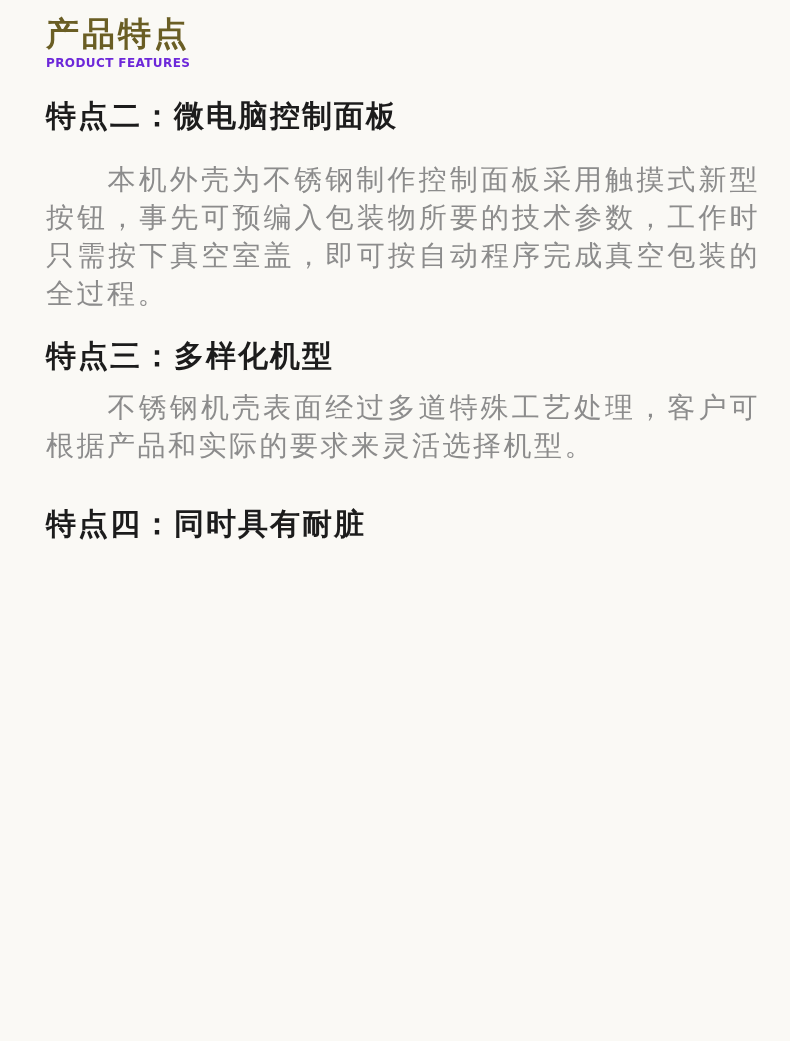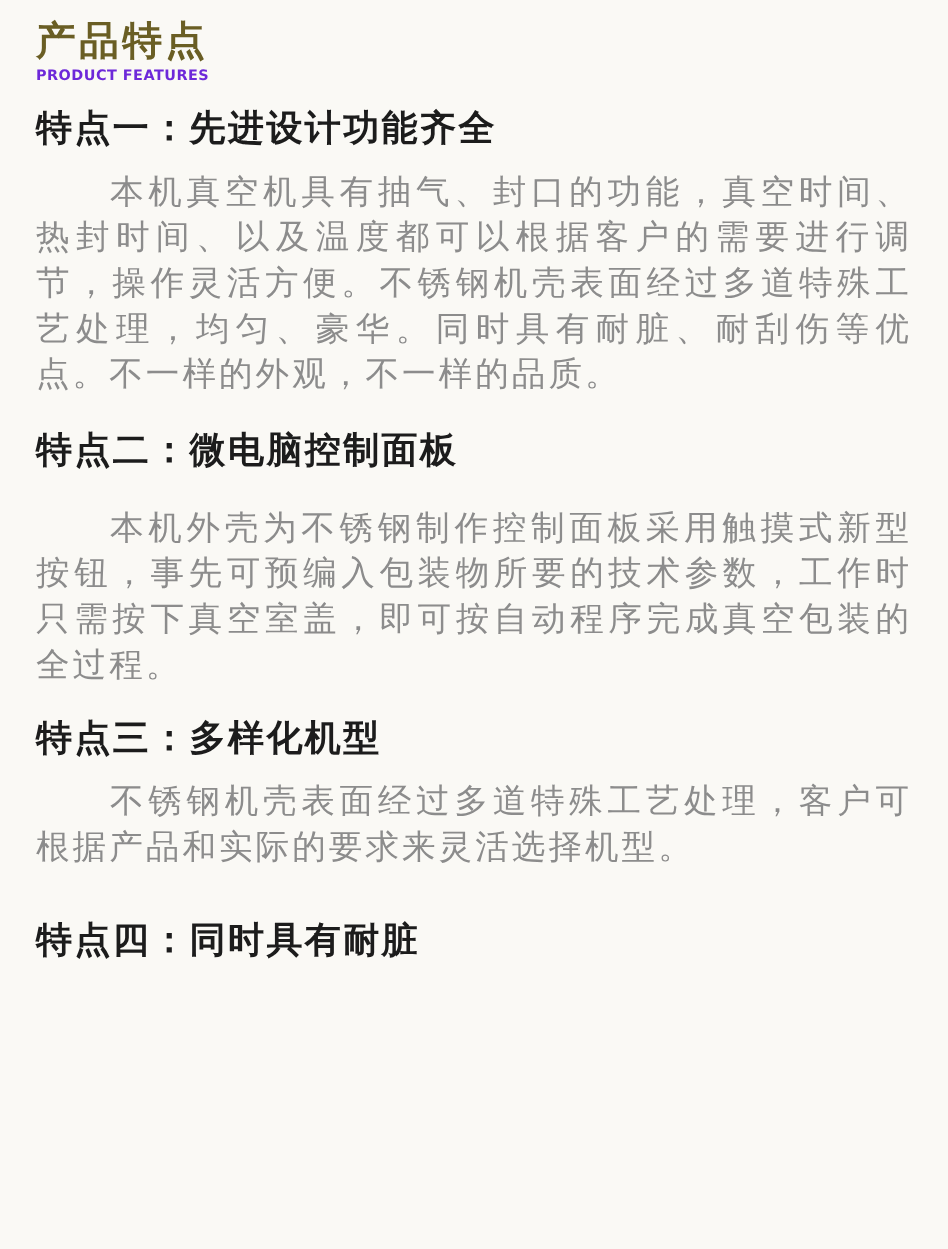--- a/index.html
+++ b/index.html
@@ -9,21 +9,21 @@
   .page {
     position: relative;
     width: 790px;
     height: 1041px;
     background: #faf9f5;
     overflow: hidden;
     font-family: "DejaVu Sans", "Liberation Sans", sans-serif;
     box-sizing: border-box;
   }
   .content {
-    padding: 14px 30px 0 30px;
+    padding: 14px 30px 0 46px;
     box-sizing: border-box;
   }
   .page-header {
     margin: 0 0 0 0;
   }
   .page-title {
     margin: 0;
     font-size: 33px;
     line-height: 40px;
     font-weight: bold;
@@ -66,24 +66,20 @@
 <body>
 
 <div class="page">
   <div class="content">
 
     <header class="page-header">
       <h1 class="page-title">产品特点</h1>
       <div class="page-subtitle">PRODUCT FEATURES</div>
     </header>
 
-    <section class="feature f1">
-      <h2>特点一：先进设计功能齐全</h2>
-      <p>本机真空机具有抽气、封口的功能，真空时间、热封时间、以及温度都可以根据客户的需要进行调节，操作灵活方便。不锈钢机壳表面经过多道特殊工艺处理，均匀、豪华。同时具有耐脏、耐刮伤等优点。不一样的外观，不一样的品质。</p>
-    </section>
 
     <section class="feature f2">
       <h2>特点二：微电脑控制面板</h2>
       <p>本机外壳为不锈钢制作控制面板采用触摸式新型按钮，事先可预编入包装物所要的技术参数，工作时只需按下真空室盖，即可按自动程序完成真空包装的全过程。</p>
     </section>
 
     <section class="feature f3">
       <h2>特点三：多样化机型</h2>
       <p>不锈钢机壳表面经过多道特殊工艺处理，客户可根据产品和实际的要求来灵活选择机型。</p>
     </section>

